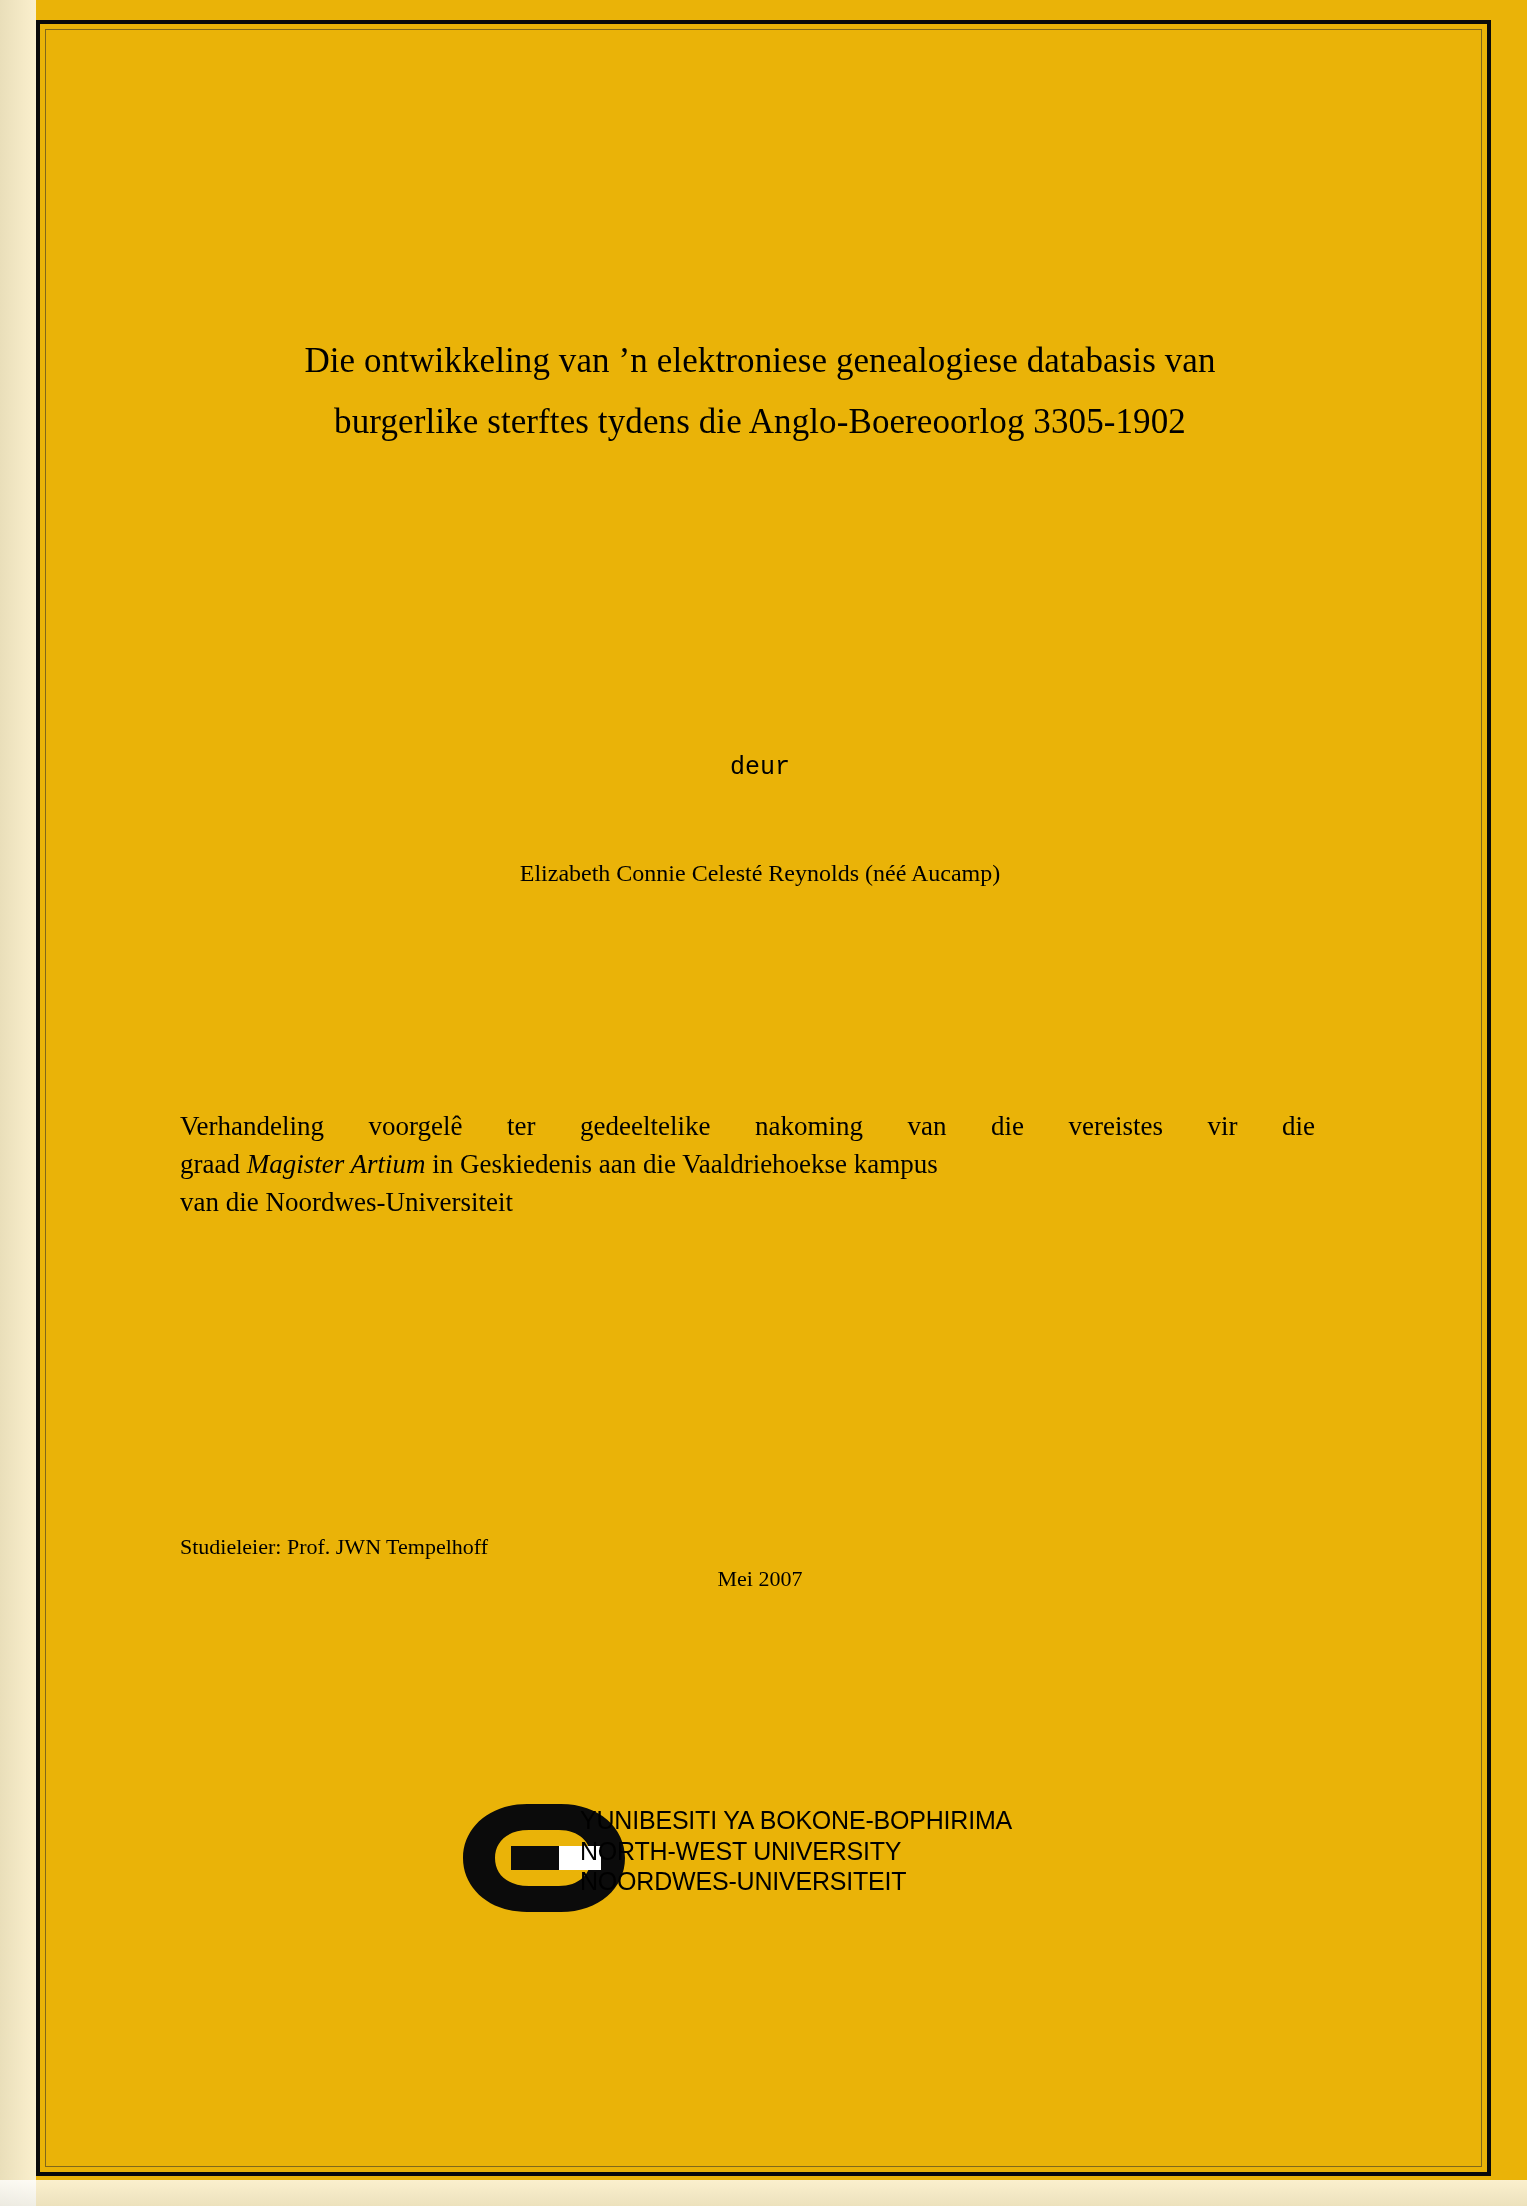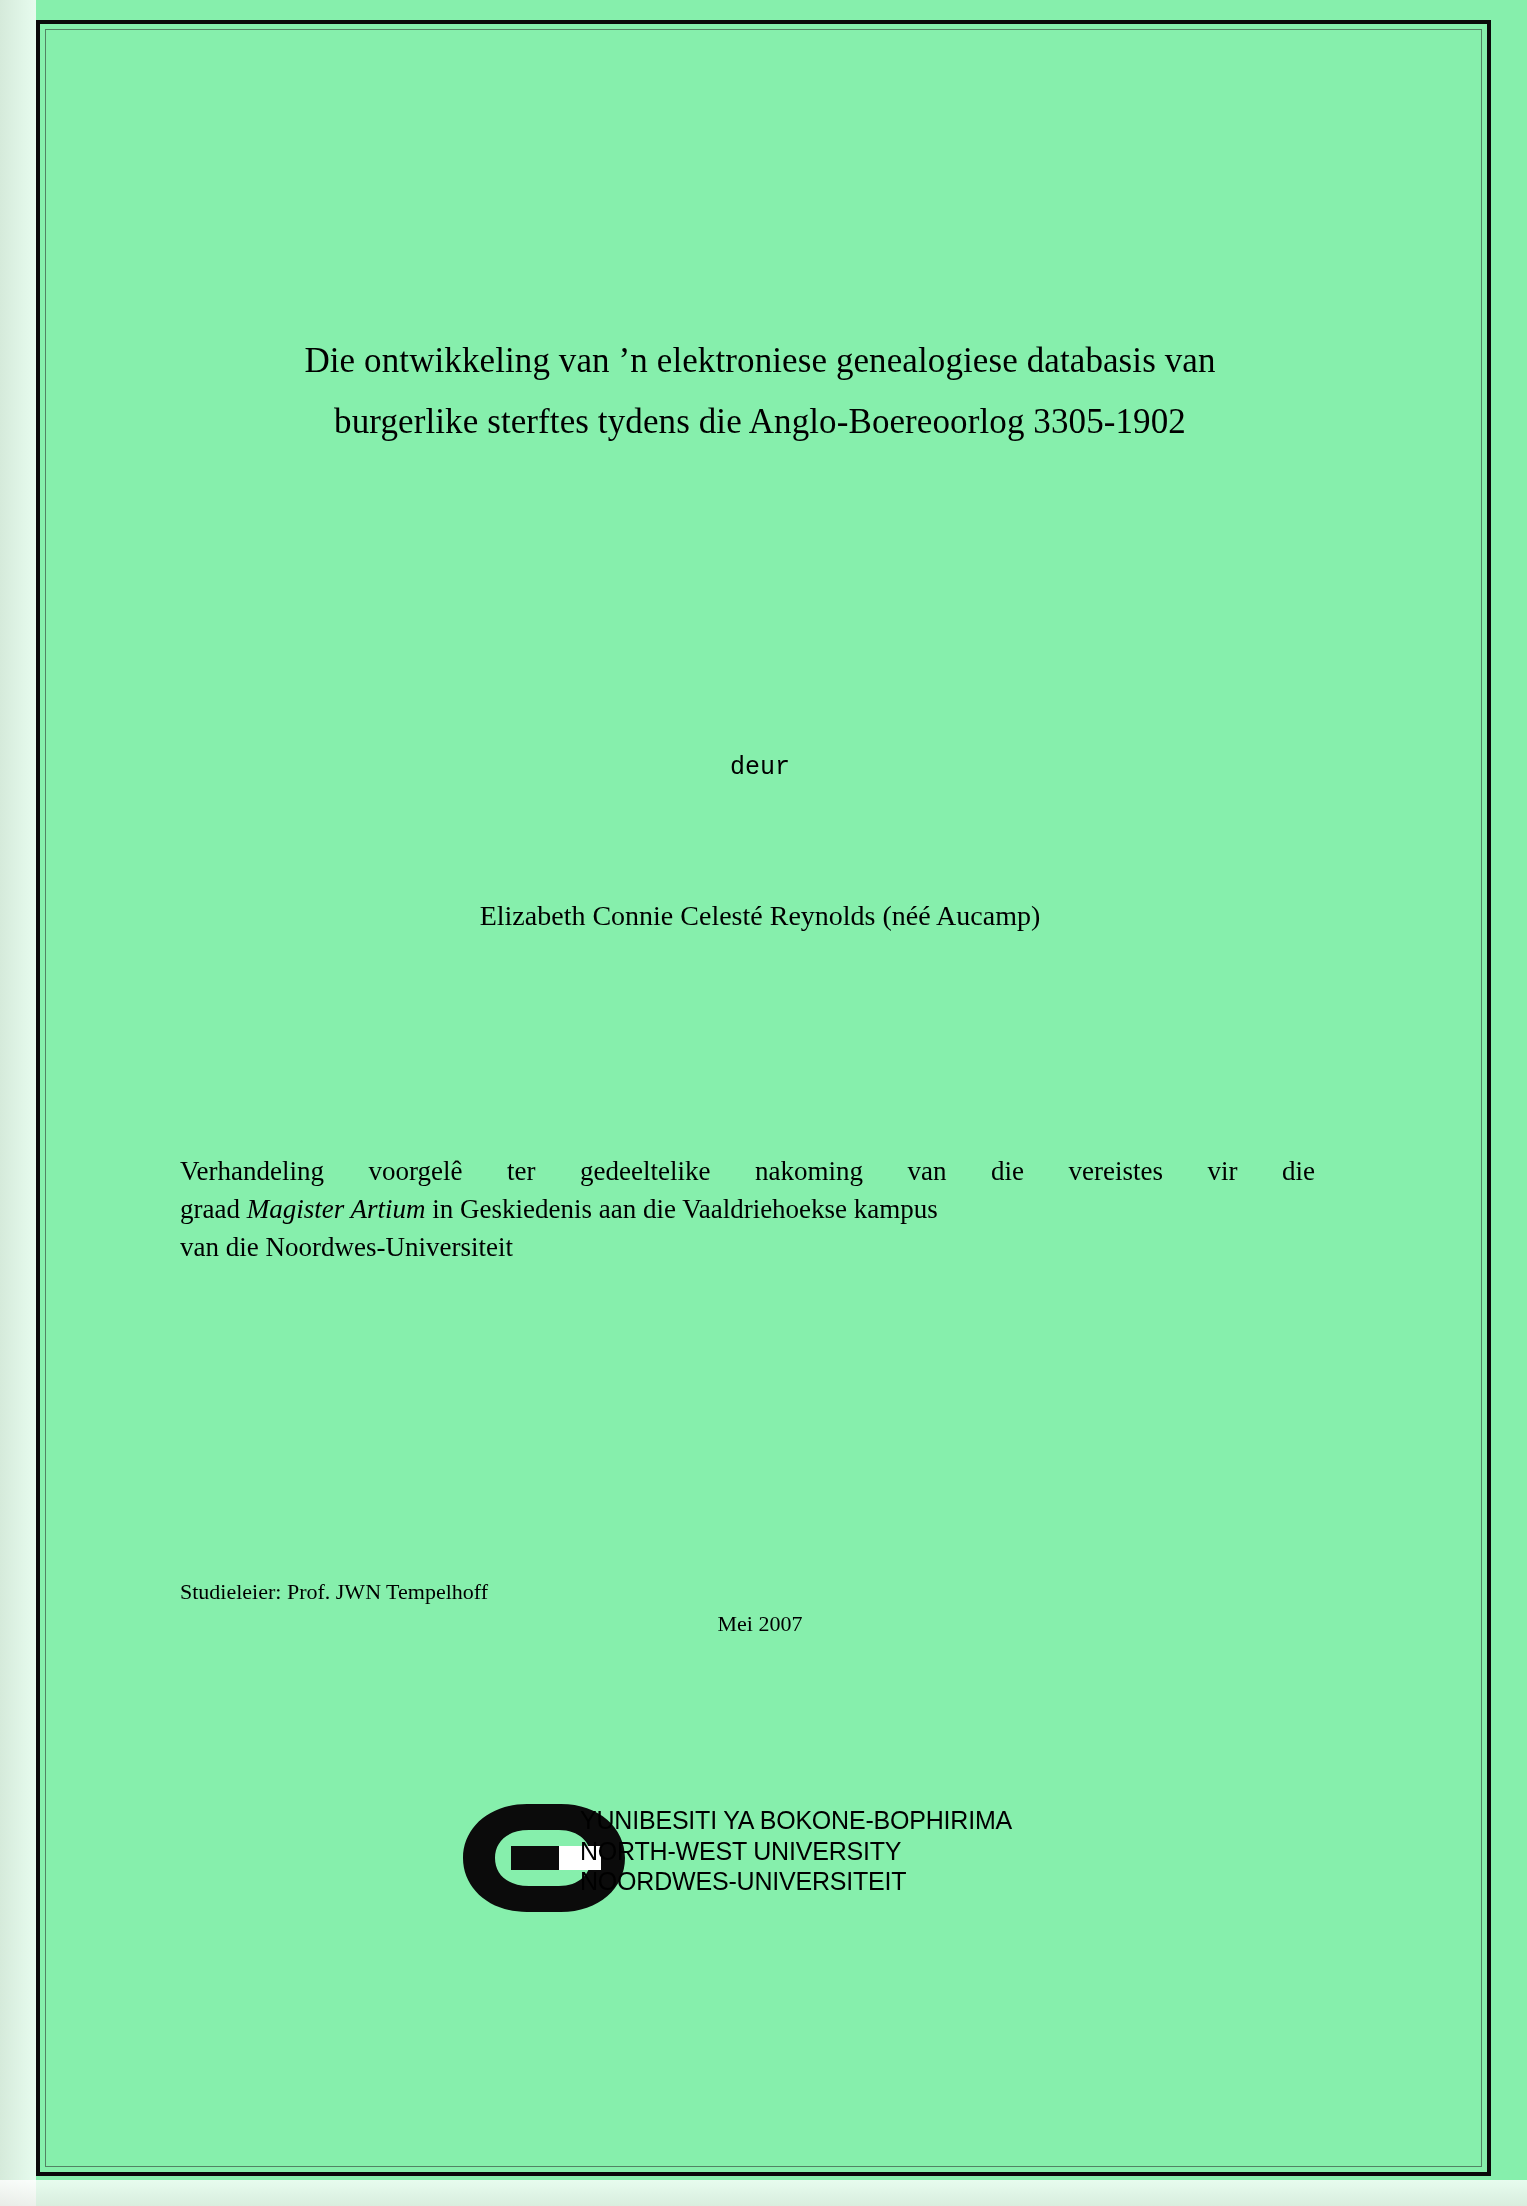--- a/index.html
+++ b/index.html
@@ -16,21 +16,21 @@
     overflow: hidden;
   }
 
   
   .page-scan {
     position: absolute;
     left: 0;
     top: 0;
     width: 1527px;
     height: 2206px;
-    background: #86efac;
+    background: #eab308;
   }
 
   
   .page-frame {
     position: absolute;
     left: 36px;
     top: 20px;
     width: 1455px;
     height: 2156px;
     border: 4px solid #0a0a0a;
@@ -66,23 +66,23 @@
   }
 
   .deur {
     margin-top: 300px;
     text-align: center;
     font-size: 25px;
     font-family: Liberation Mono, monospace;
   }
 
   .author {
-    margin-top: 118px;
-    text-align: center;
-    font-size: 28px;
+    margin-top: 78px;
+    text-align: center;
+    font-size: 24px;
   }
 
   .abstract {
     margin-top: 220px;
     font-size: 27px;
     line-height: 1.42;
     text-align: justify;
     width: 1135px;
   }
   .abstract .l1 {

